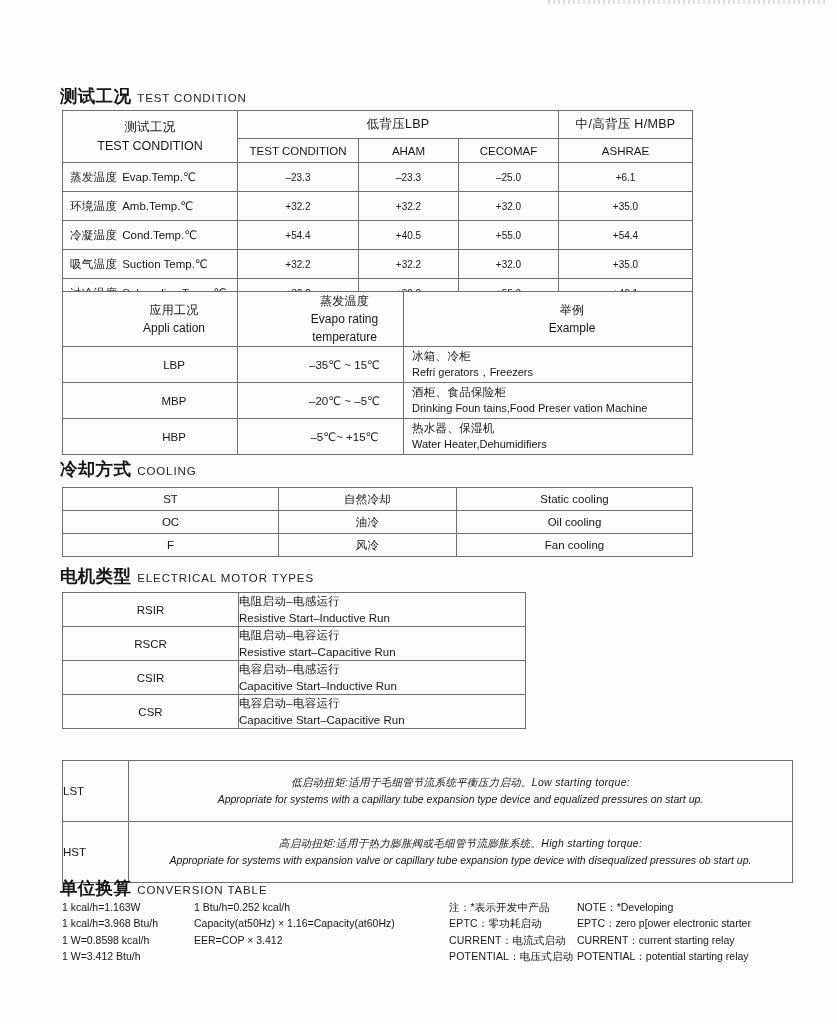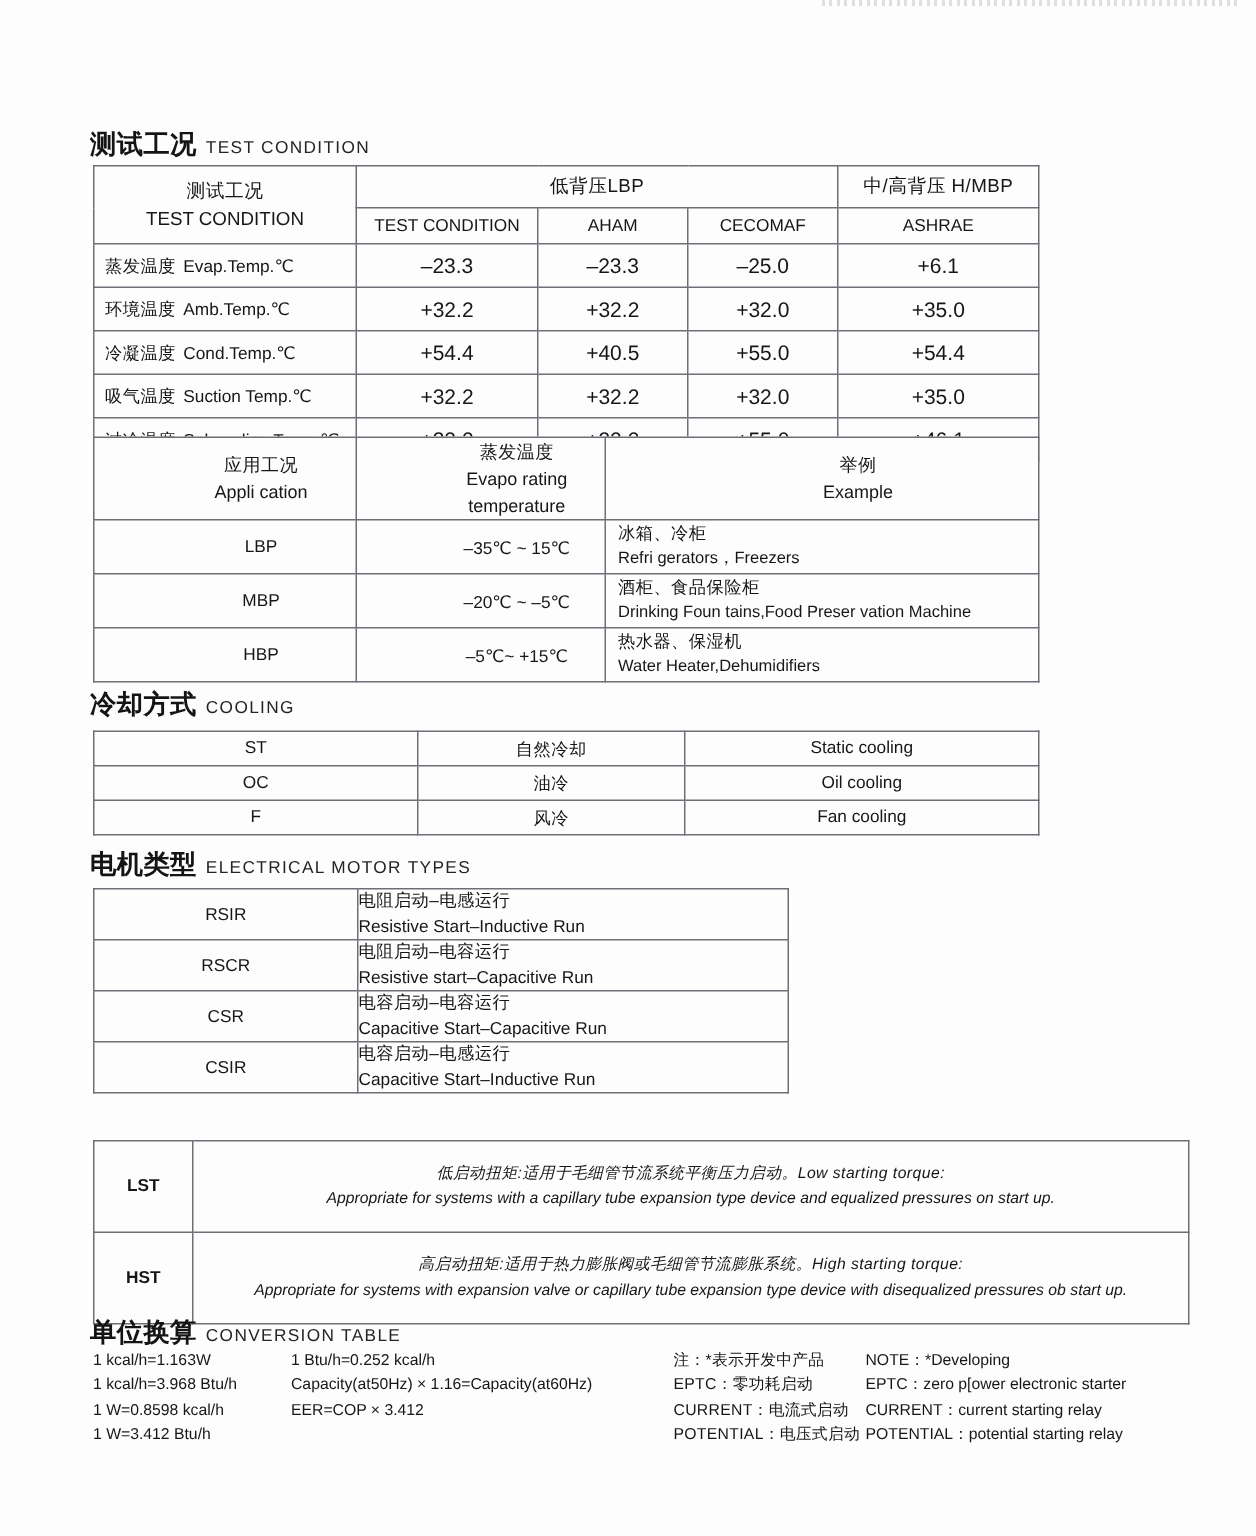--- a/index.html
+++ b/index.html
@@ -91,21 +91,21 @@
     font-size: 12.5px;
     line-height: 1.45;
   }
   #tbl-test .rowlabel {
     text-align: left;
     padding-left: 7px;
     font-size: 11.5px;
     height: 28px;
   }
   #tbl-test .rowlabel .cnpart { margin-right: 5px; }
-  #tbl-test .valcell { height: 28px; font-size: 14px; }
+  #tbl-test .valcell { height: 28px; font-size: 10px; }
 
   
   #tbl-appl { left: 62px; top: 291px; width: 630px; }
   #tbl-appl td { font-size: 11.5px; text-align: center; padding-left: 48px; }
   #tbl-appl .hdr {
     height: 47px;
     line-height: 1.5;
     font-size: 12px;
   }
   #tbl-appl .code { height: 35px; font-size: 11.5px; }
@@ -142,24 +142,23 @@
     height: 33px;
   }
   #tbl-motor .desc .cnpart { display: block; font-size: 11.5px; }
   #tbl-motor .desc .enpart { display: block; font-size: 11.5px; }
 
   
   #tbl-torque { left: 62px; top: 760px; width: 730px; }
   #tbl-torque td { font-size: 10.5px; }
   #tbl-torque .code {
     width: 66px;
-    text-align: center;
+    text-align: left;
     height: 52px;
     font-size: 11.5px;
-    font-weight: bold;
   }
   #tbl-torque .desc {
     text-align: center;
     padding: 4px 8px;
     line-height: 1.6;
     height: 52px;
     font-style: italic;
   }
   #tbl-torque .desc .ln { display: block; }
 
@@ -367,31 +366,31 @@
         </td>
       </tr>
       <tr>
         <td class="code">RSCR</td>
         <td class="desc">
           <span class="cnpart cn">电阻启动–电容运行</span>
           <span class="enpart">Resistive start–Capacitive Run</span>
         </td>
       </tr>
       <tr>
+        <td class="code">CSIR</td>
+        <td class="desc">
+          <span class="cnpart cn">电容启动–电感运行</span>
+          <span class="enpart">Capacitive Start–Inductive Run</span>
+        </td>
+      </tr>
+      <tr>
         <td class="code">CSR</td>
         <td class="desc">
           <span class="cnpart cn">电容启动–电容运行</span>
           <span class="enpart">Capacitive Start–Capacitive Run</span>
-        </td>
-      </tr>
-      <tr>
-        <td class="code">CSIR</td>
-        <td class="desc">
-          <span class="cnpart cn">电容启动–电感运行</span>
-          <span class="enpart">Capacitive Start–Inductive Run</span>
         </td>
       </tr>
     </tbody>
   </table>
 
 
   <table class="tbl" id="tbl-torque">
     <colgroup>
       <col style="width:66px">
       <col style="width:664px">

